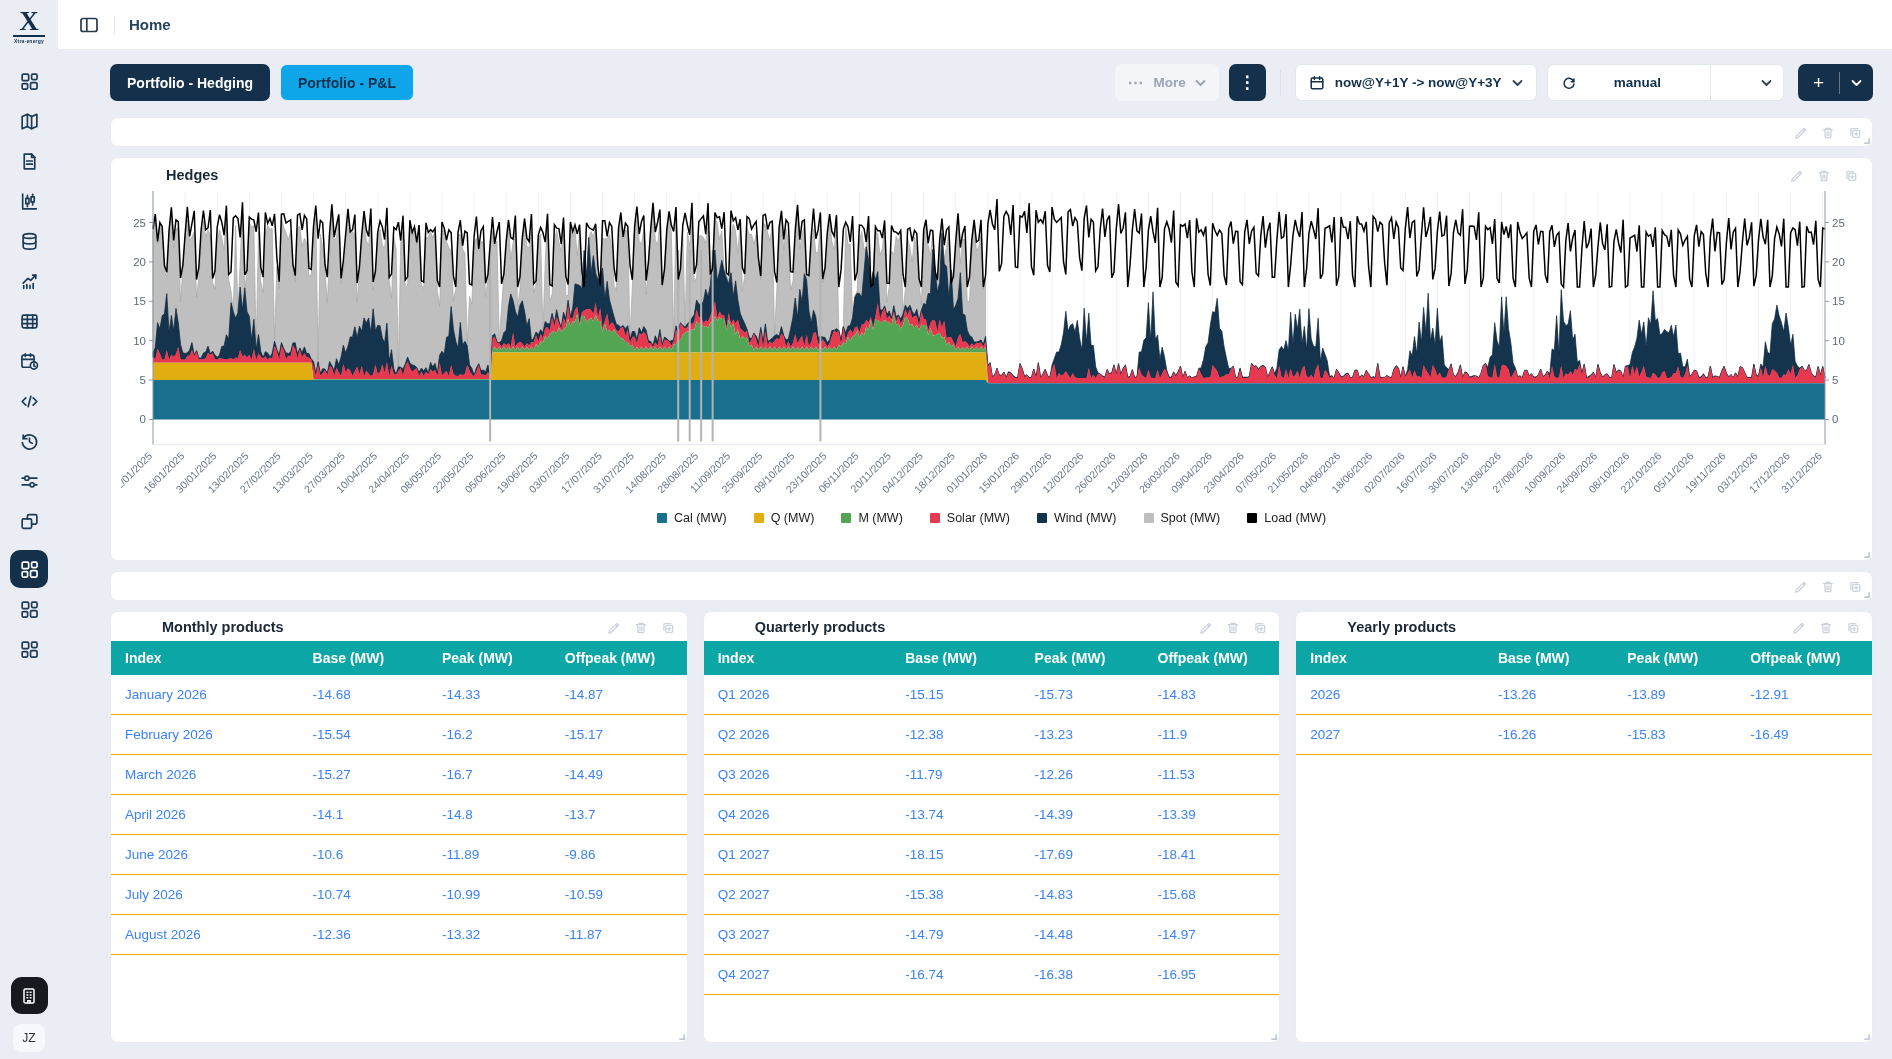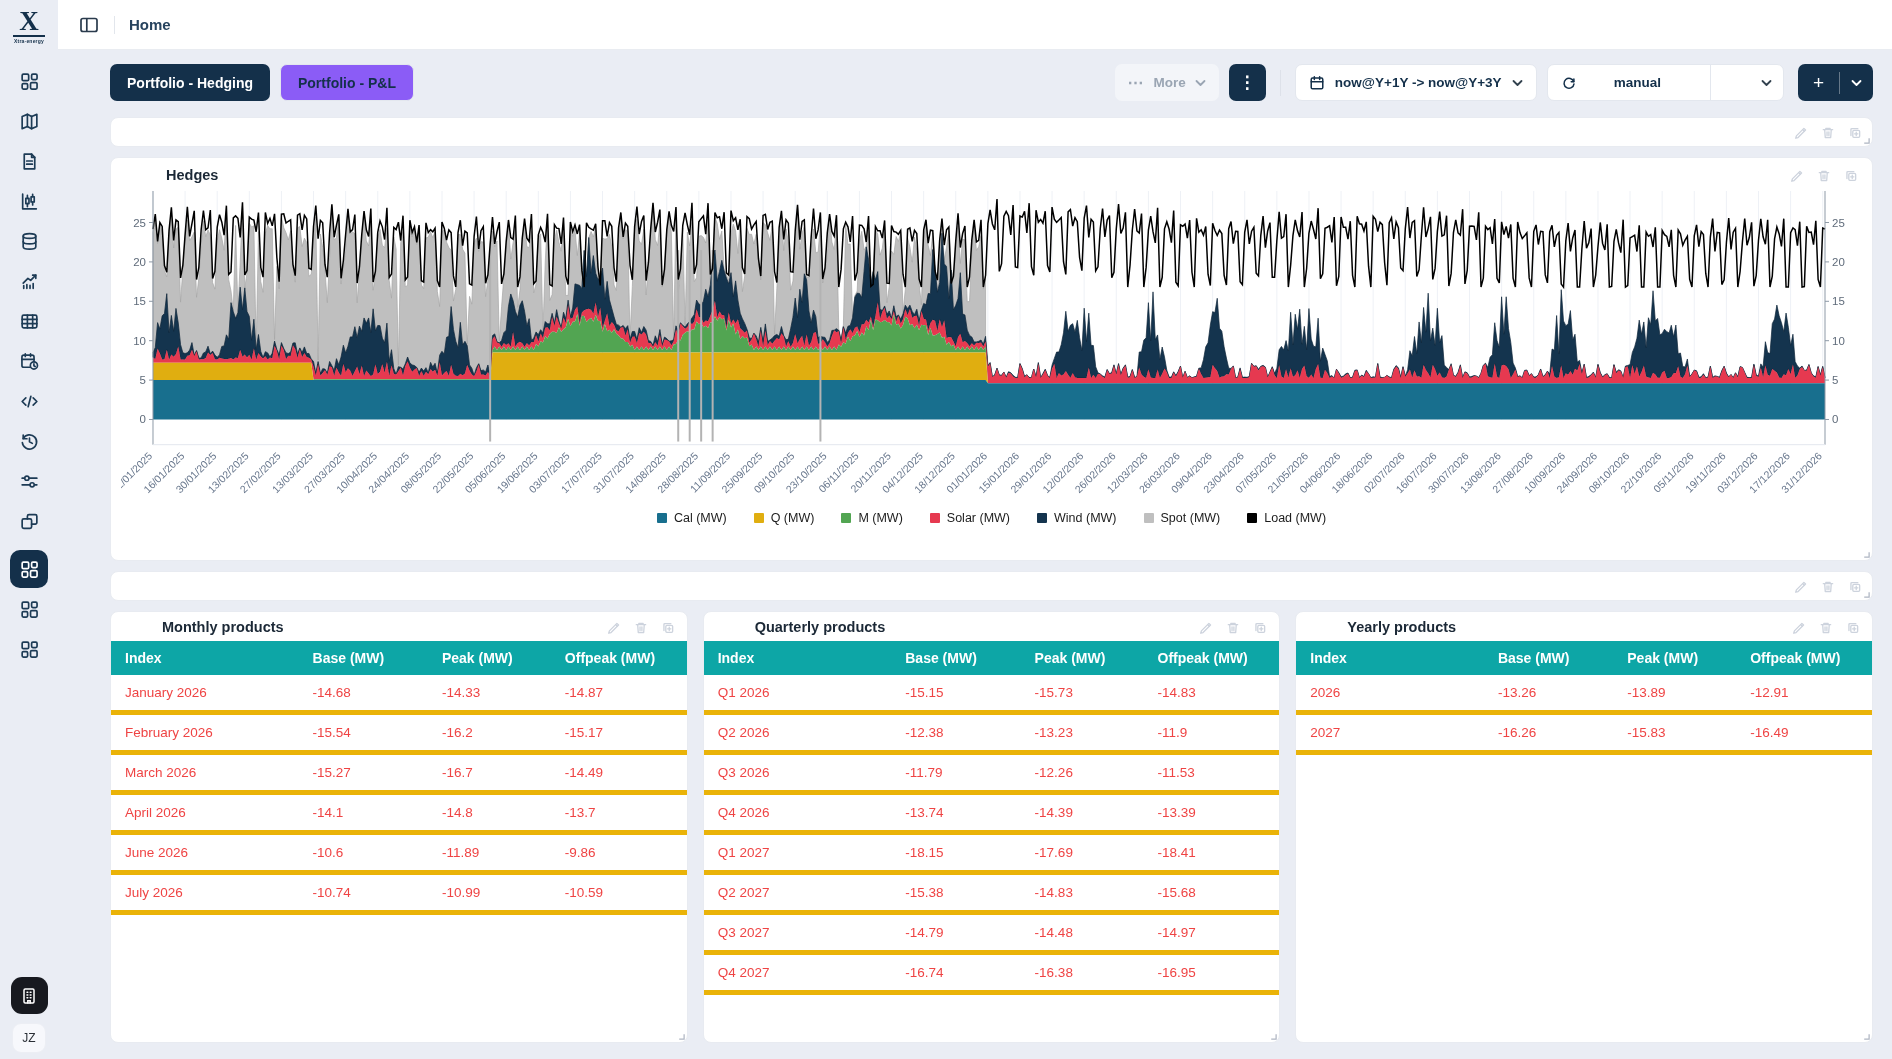--- a/index.html
+++ b/index.html
@@ -29,21 +29,21 @@
   .tg-icon svg { width:22px; height:22px; stroke:currentColor; fill:none; stroke-width:1.7; }
   .tb-div { width:1px; height:18px; background:#e2e6ec; margin:0 14px; }
   .crumb { font-size:15px; font-weight:700; color:#27435e; }
 
   .content { flex:1; padding:14px 19px 0 52px; }
 
   
   .toolbar { display:flex; align-items:center; margin-bottom:16px; height:37px; }
   .tab { height:37px; padding:0 17px; border-radius:7px; font-size:14px; font-weight:700; display:flex; align-items:center; cursor:pointer; margin-right:10px; }
   .tab.active { background:#14304a; color:#fff; }
-  .tab.inactive { background:#8b5cf6; color:#14304a; border:1px solid #e3e7ee; }
+  .tab.inactive { background:#0ea5e9; color:#14304a; border:1px solid #e3e7ee; }
   .tb-right { margin-left:auto; display:flex; align-items:center; }
   .btn { height:37px; border-radius:7px; display:flex; align-items:center; cursor:pointer; font-size:13.5px; font-weight:700; }
   .btn-more { color:#9aa5b3; padding:0 13px; gap:9px; background:#f3f5f9; }
   .btn-more .dots { font-size:16px; letter-spacing:1px; line-height:10px; }
   .btn-kebab { width:37px; justify-content:center; background:#14304a; color:#fff; margin-left:10px; font-size:17px; font-weight:700; }
   .vdiv { width:1px; height:26px; background:#dde1e9; margin:0 14px; }
   .btn-outline { background:#fff; border:1px solid #e3e7ee; color:#14304a; padding:0 13px; gap:10px; }
   .btn-outline svg { width:16px; height:16px; stroke:#14304a; fill:none; stroke-width:1.7; stroke-linecap:round; stroke-linejoin:round; }
   .chev svg { width:11px; height:8px; stroke:#33424f; fill:none; stroke-width:1.8; stroke-linecap:round; stroke-linejoin:round; }
   .grp-div { width:1px; align-self:stretch; background:#e3e7ee; margin:0 2px 0 12px; }
@@ -69,21 +69,21 @@
   .legend-row { display:flex; justify-content:center; gap:27px; font-size:12.5px; color:#1c1c1c; margin-top:-4px; }
   .legend-item { display:flex; align-items:center;justify-content:center; }
   .legend-swatch { width:10px; height:10px; border-radius:1px; margin-right:7px; display:inline-block; }
 
   .tables-row { display:flex; gap:15px; }
   .table-panel { width:581px; height:432px; background:#fff; border:1px solid #e8ebf1; border-radius:8px; position:relative; padding-top:7px; overflow:hidden; }
   .tp-head { display:flex; align-items:center; padding:0 12px 6px 14px; }
   .tp-head .panel-actions { margin-left:auto; }
   .thead { display:grid; grid-template-columns:1.45fr 1fr .95fr 1.05fr; background:#0da6a6; color:#fff; height:34px; align-items:center; font-size:14px; font-weight:700; }
   .thead > div, .trow > div { padding-left:14px; }
-  .trow { display:grid; grid-template-columns:1.45fr 1fr .95fr 1.05fr; height:40px; align-items:center; font-size:13.5px; color:#ef4444; border-bottom:5px solid #eab308; }
+  .trow { display:grid; grid-template-columns:1.45fr 1fr .95fr 1.05fr; height:40px; align-items:center; font-size:13.5px; color:#3b82f6; border-bottom:1px solid #eab308; }
 </style>
 </head>
 <body>
 
 <div class="app">
 
   <aside class="sidebar">
     <div class="logo">
       <span class="x">X</span>
       <span class="sub">Xtra-energy</span>
@@ -606,20 +606,26 @@
               <div>-10.6</div>
               <div>-11.89</div>
               <div>-9.86</div>
             </div>
             <div class="trow">
               <div>July 2026</div>
               <div>-10.74</div>
               <div>-10.99</div>
               <div>-10.59</div>
             </div>
+            <div class="trow">
+              <div>August 2026</div>
+              <div>-12.36</div>
+              <div>-13.32</div>
+              <div>-11.87</div>
+            </div>
             <span class="rz">
               <svg viewBox="0 0 9 9">
                 <path d="M8 2.5v5.5H2.5"></path>
               </svg>
             </span>
           </section>
           <section class="table-panel">
             <div class="tp-head">
               <span class="panel-title">Quarterly products</span>
               <div class="panel-actions">

